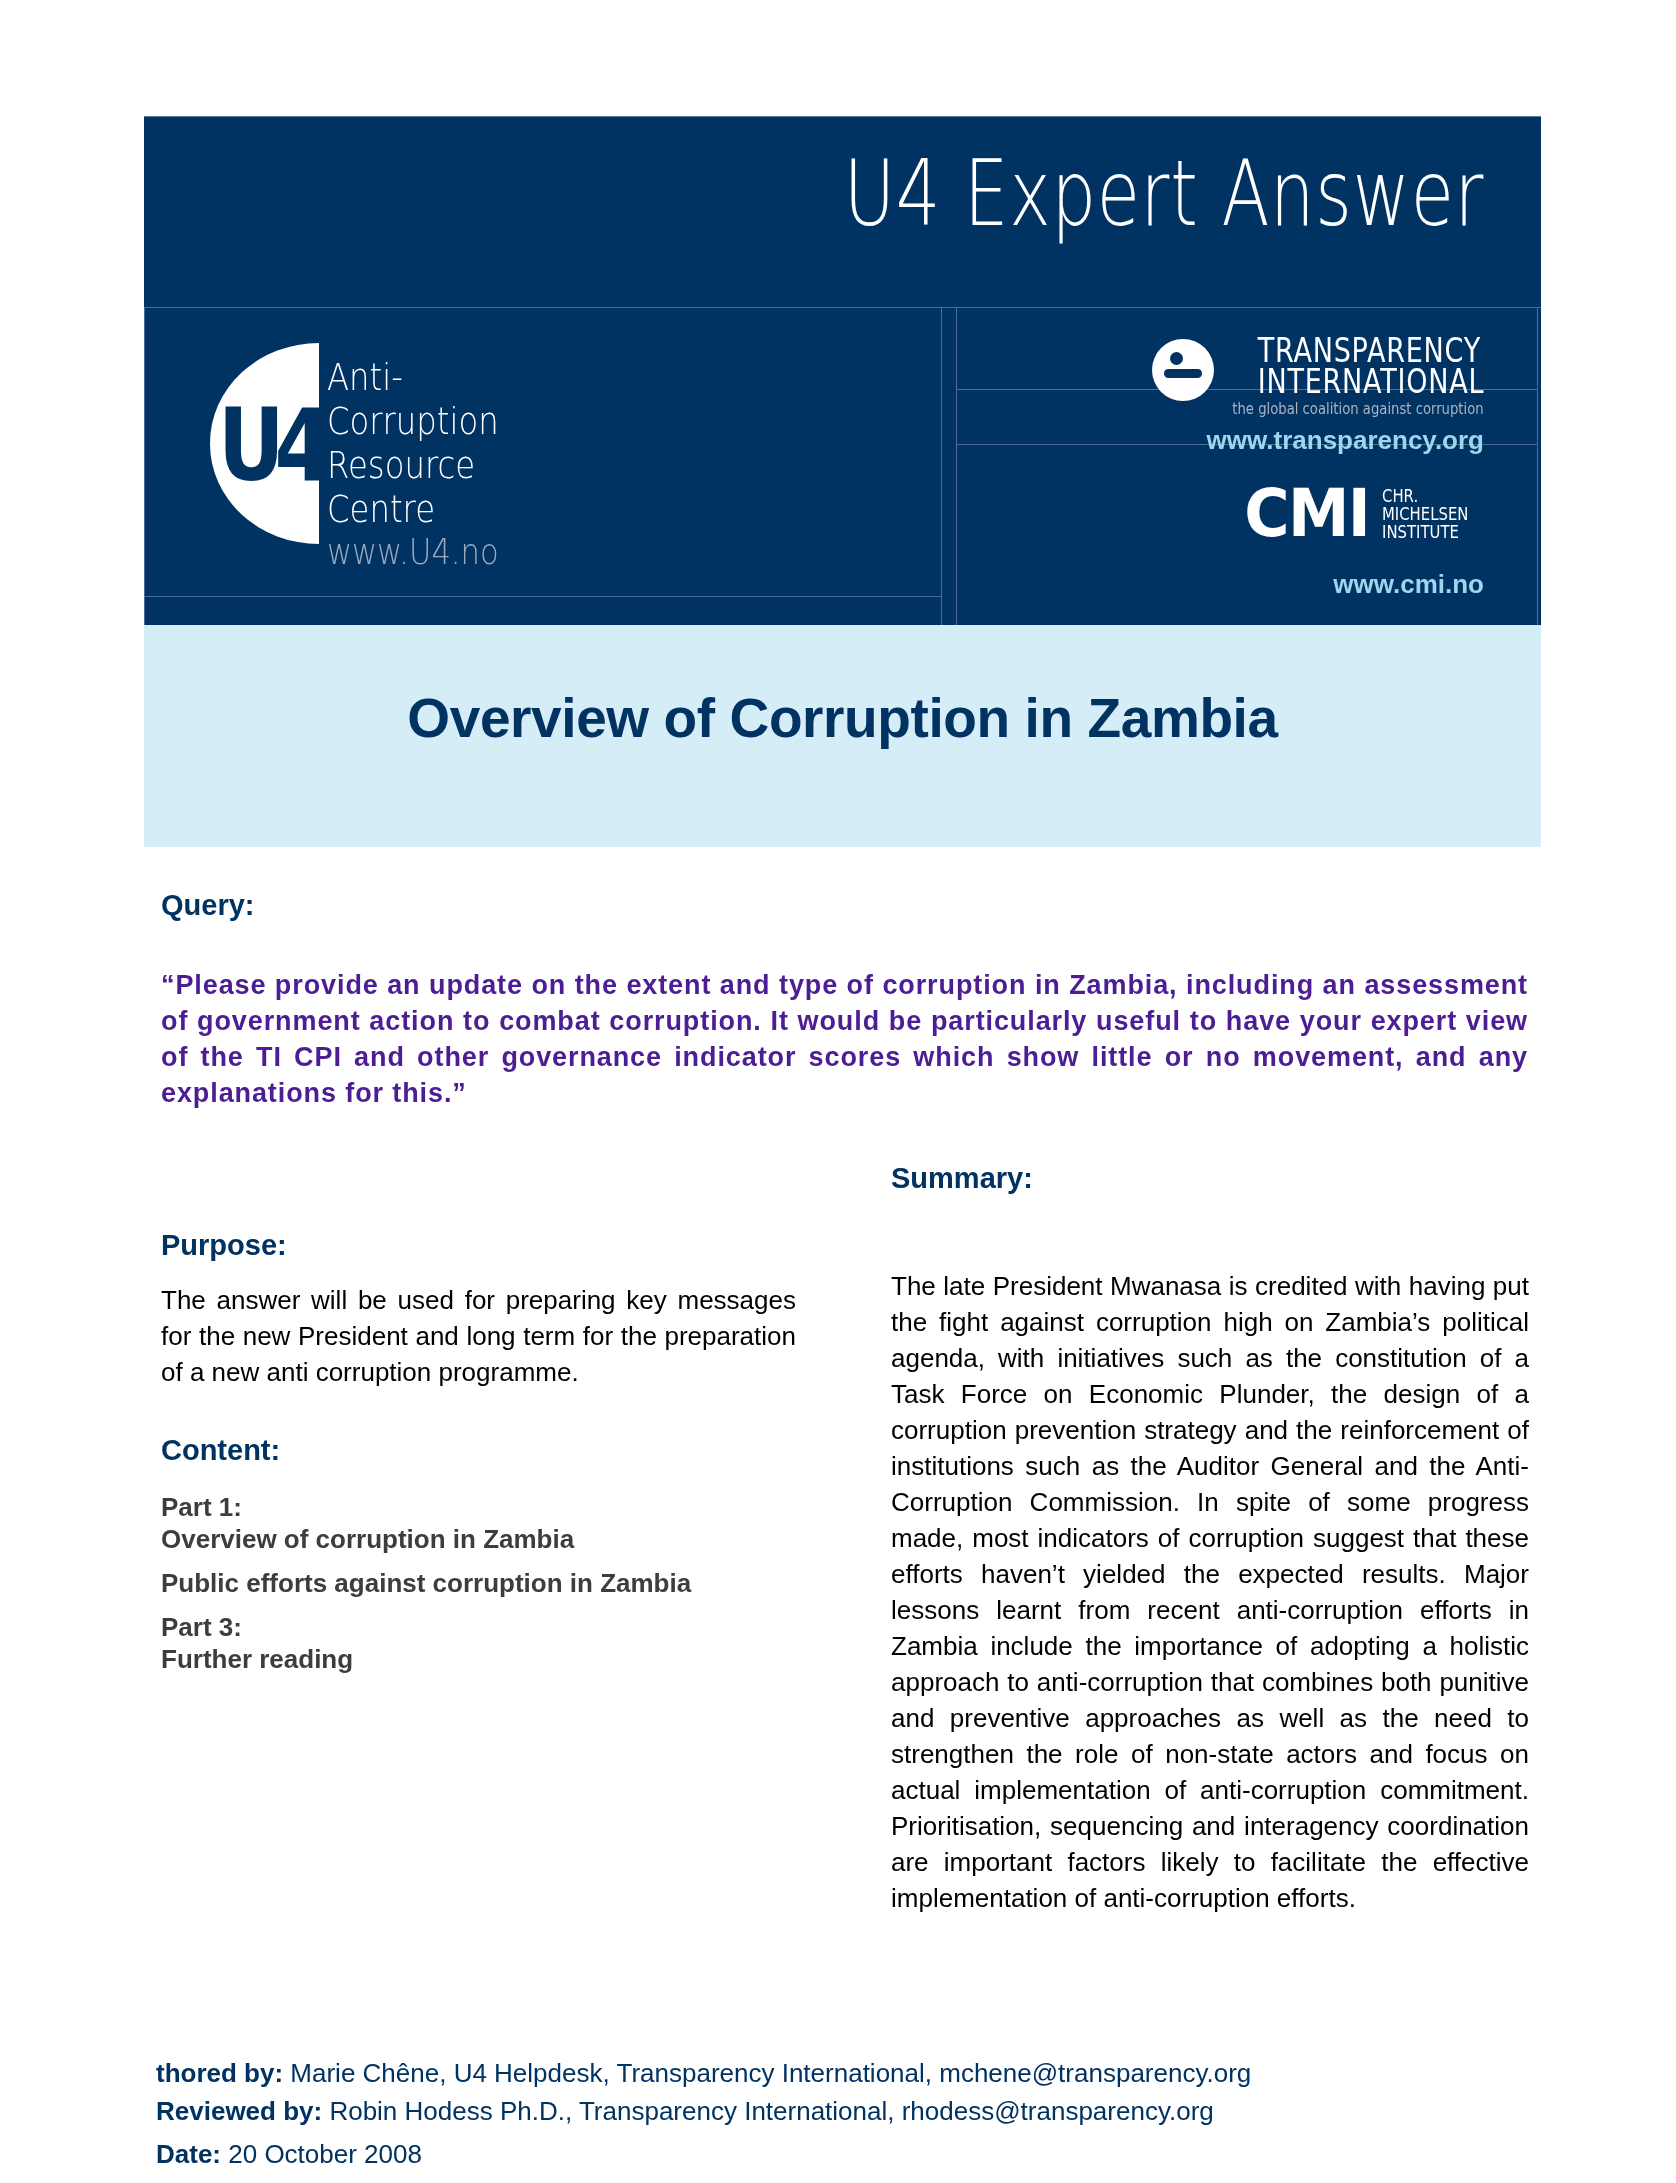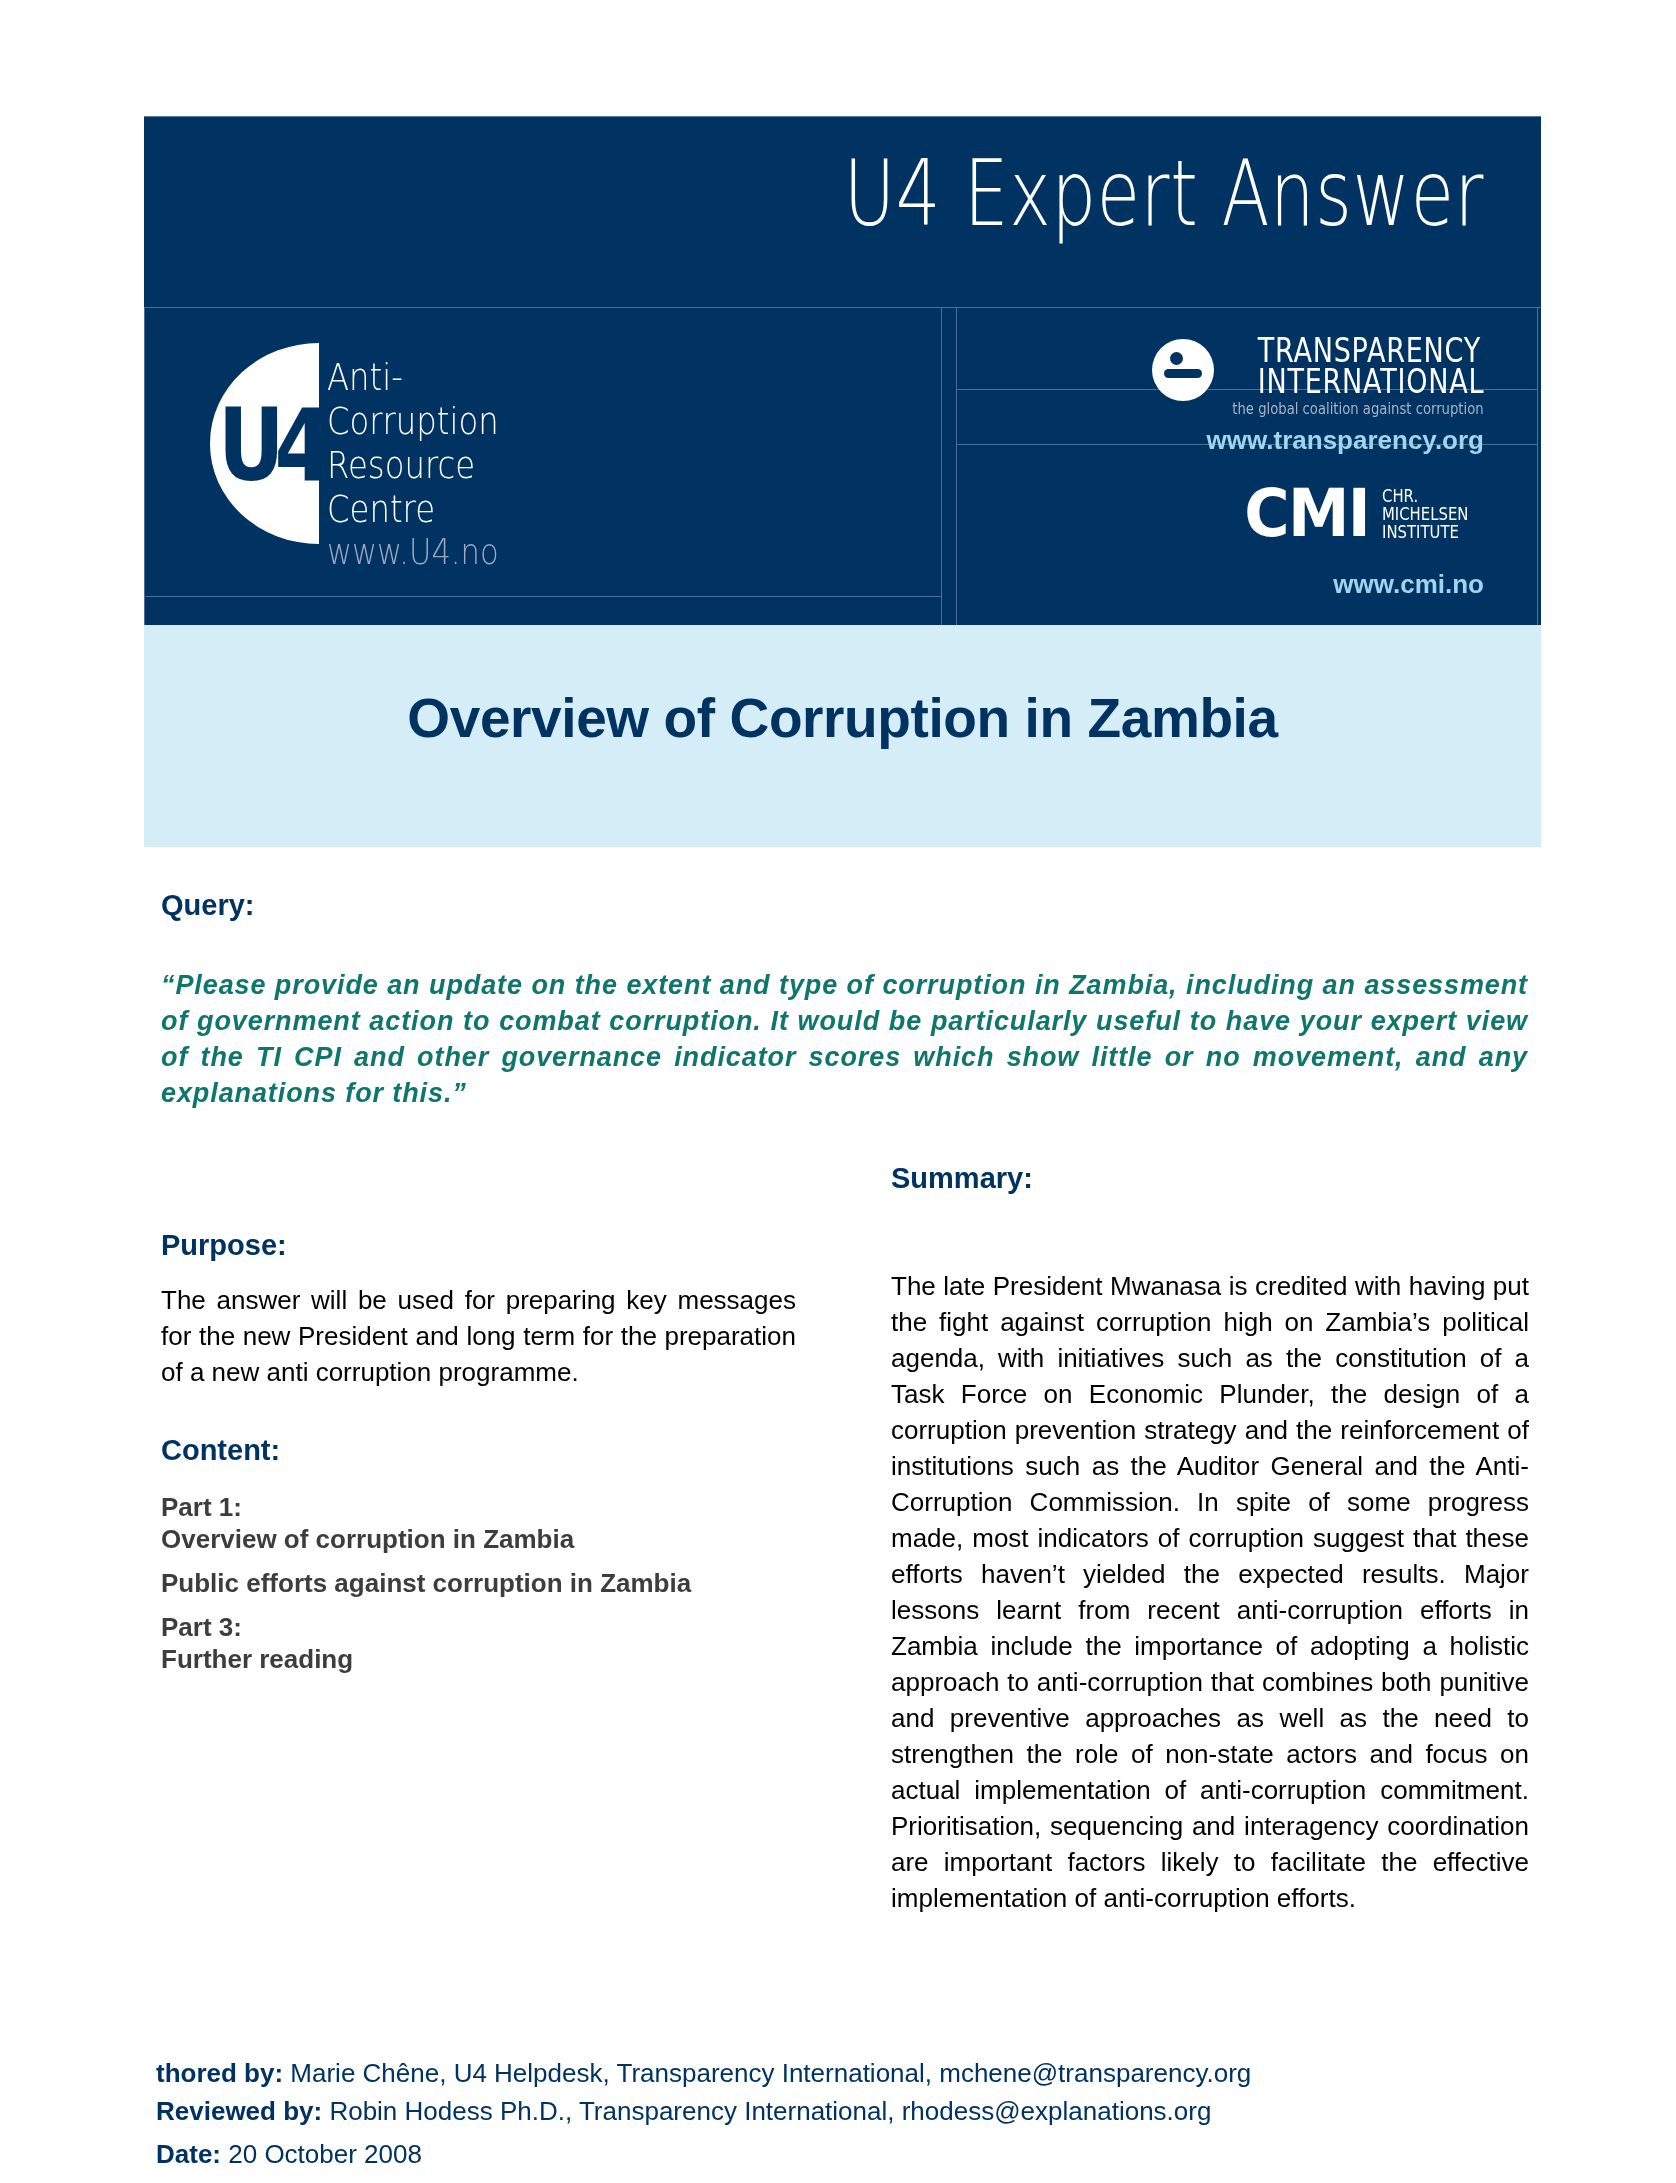--- a/index.html
+++ b/index.html
@@ -102,21 +102,21 @@
   }
   .title-band .doc-title {
     position: absolute; left: 0; right: 0; top: 61px; text-align: center;
     font-weight: bold; color: #003262; font-size: 55px; letter-spacing: -0.4px;
   }
 
   
   .section-heading { position: absolute; font-weight: bold; color: #003262; font-size: 29px; }
   .query-text {
     position: absolute; left: 161px; top: 967px; width: 1367px;
-    font-style: italic; font-weight: bold; color: #0f766e;
+    font-weight: bold; color: #4c1d95;
     font-size: 27px; line-height: 36px; text-align: justify; letter-spacing: 0.9px;
   }
   .col-text {
     position: absolute; color: #000; font-size: 26px; line-height: 36px; text-align: justify;
   }
   .content-list { position: absolute; left: 161px; top: 1491px; width: 655px; }
   .content-item { margin-bottom: 12.2px; }
   .content-item .part-label,
   .content-item .part-title {
     display: block; font-weight: bold; color: #3d3d3d; font-size: 26px; line-height: 32px;
@@ -203,19 +203,19 @@
 </div>
 
 <div class="section-heading" style="left:891px; top:1154px;margin-top:8px;">Summary:</div>
 <p class="col-text" style="left:891px; top:1268px; width:638px;">The late President Mwanasa is credited with having put the fight against corruption high on Zambia’s political agenda, with initiatives such as the constitution of a Task Force on Economic Plunder, the design of a corruption prevention strategy and the reinforcement of institutions such as the Auditor General and the Anti-Corruption Commission. In spite of some progress made, most indicators of corruption suggest that these efforts haven’t yielded the expected results. Major lessons learnt from recent anti-corruption efforts in Zambia include the importance of adopting a holistic approach to anti-corruption that combines both punitive and preventive approaches as well as the need to strengthen the role of non-state actors and focus on actual implementation of anti-corruption commitment. Prioritisation, sequencing and interagency coordination are important factors likely to facilitate the effective implementation of anti-corruption efforts.</p>
 
 <div class="credits">
   <div class="credit-line">
     <span class="k">thored by:</span><span> Marie Chêne, U4 Helpdesk, Transparency International, mchene@transparency.org</span>
   </div>
   <div class="credit-line">
-    <span class="k">Reviewed by:</span><span> Robin Hodess Ph.D., Transparency International, rhodess@explanations.org</span>
+    <span class="k">Reviewed by:</span><span> Robin Hodess Ph.D., Transparency International, rhodess@transparency.org</span>
   </div>
   <div class="credit-line date">
     <span class="k">Date:</span><span> 20 October 2008</span>
   </div>
 </div>
 
 
 </body></html>

